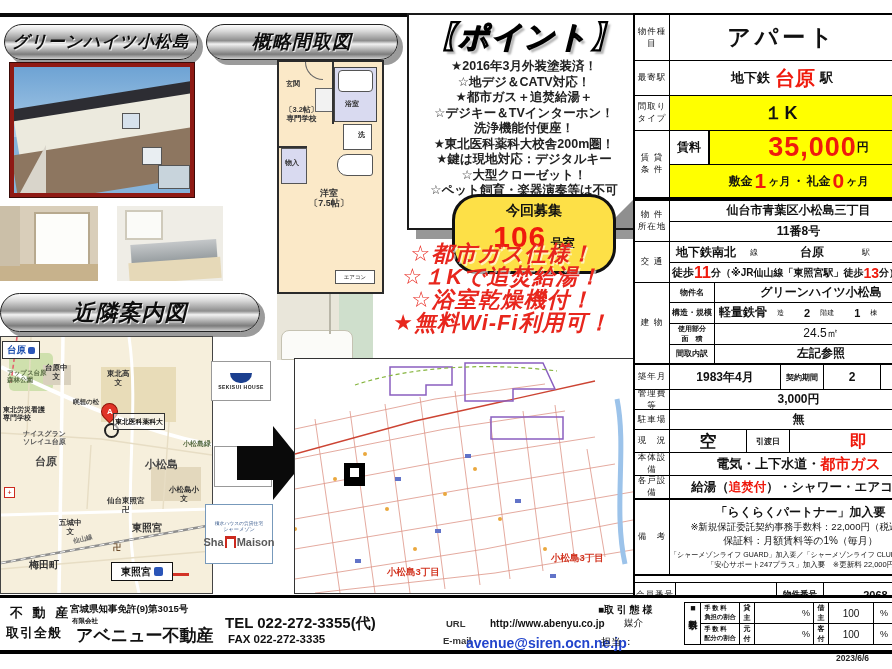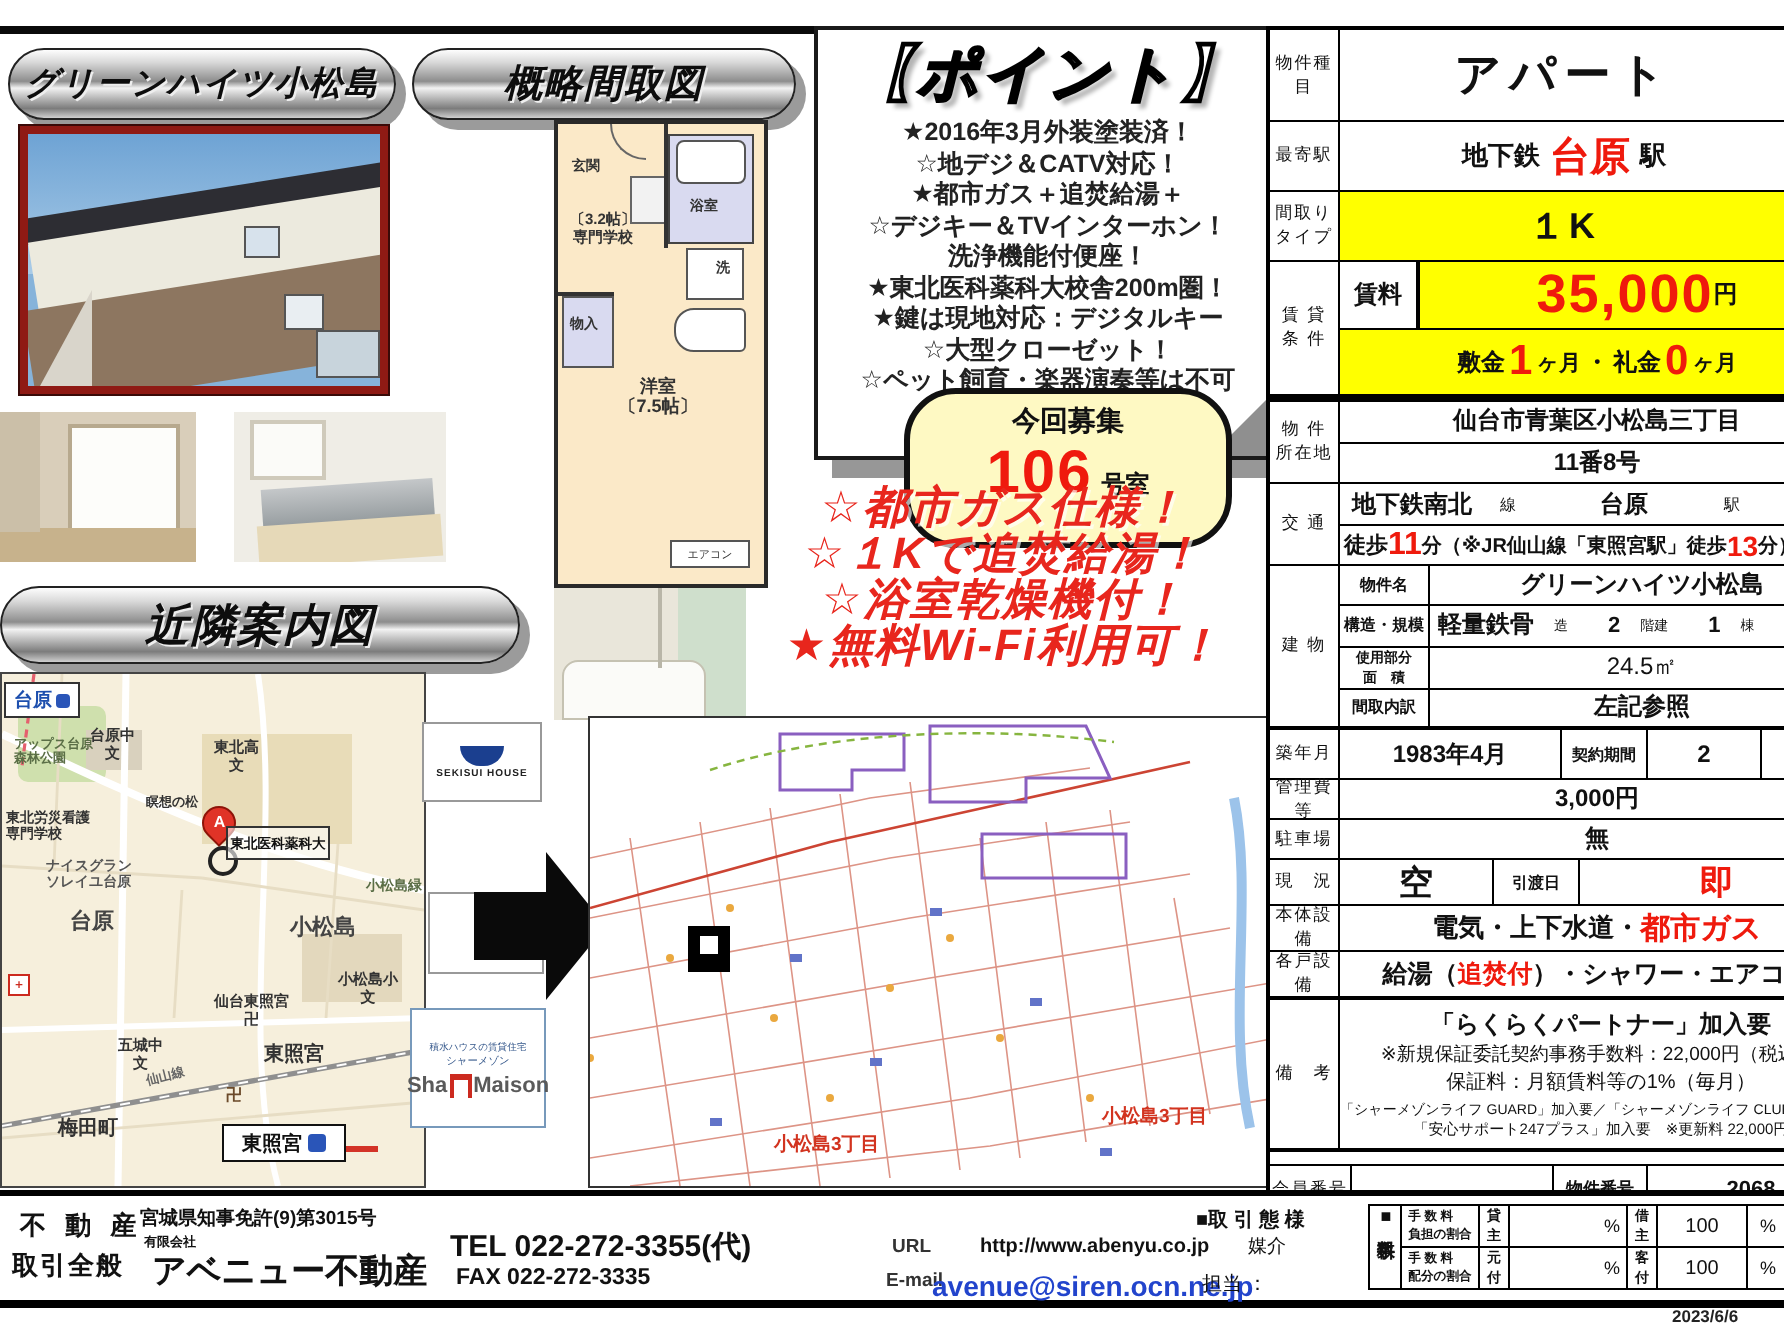--- a/index.html
+++ b/index.html
@@ -15,21 +15,21 @@
     background:linear-gradient(180deg,#fdfdfd 0%,#d9d9d9 18%,#8d8d8d 46%,#f2f2f2 56%,#7c7c7c 86%,#cfcfcf 100%);
     box-shadow:5px 5px 0 #9b9b9b;display:flex;align-items:center;justify-content:center;}
   .banner span{font-weight:bold;font-style:italic;color:#0d0d0d;text-shadow:1px 1px 0 #eee;letter-spacing:1px;}
 
   
   .pointbox{position:absolute;left:407px;top:13px;width:230px;height:213px;background:#fff;
     border:2px solid #1a1a1a;box-shadow:9px 9px 0 #979797;}
   .pointtitle{font-weight:bold;font-style:italic;font-size:30px;color:#fff;letter-spacing:2px;
     -webkit-text-stroke:1.4px #000;text-shadow:3px 3px 2px #b5b5b5;}
   .pointline{font-size:12.5px;font-weight:bold;color:#222;line-height:15.5px;text-align:center;}
-  .recruit{position:absolute;left:452px;top:194px;width:158px;height:74px;background:#fef9c3;
+  .recruit{position:absolute;left:452px;top:194px;width:158px;height:74px;background:#fde047;
     border:3px solid #111;border-radius:26px;text-align:center;}
 
   .promo{font-weight:900;font-style:italic;color:#e8261d;font-size:22px;line-height:23px;
     text-shadow:1.5px 1.5px 0 rgba(255,255,255,.65);letter-spacing:1px;text-align:center;}
 
   
   .spec{position:absolute;left:633px;top:13px;width:292px;border:2px solid #000;background:#fff;
         display:flex;flex-direction:column;}
   .trow{display:flex;border-bottom:1px solid #000;align-items:stretch;}
   .lblc{width:34px;min-width:34px;border-right:1px solid #000;font-size:8.5px;font-weight:normal;

